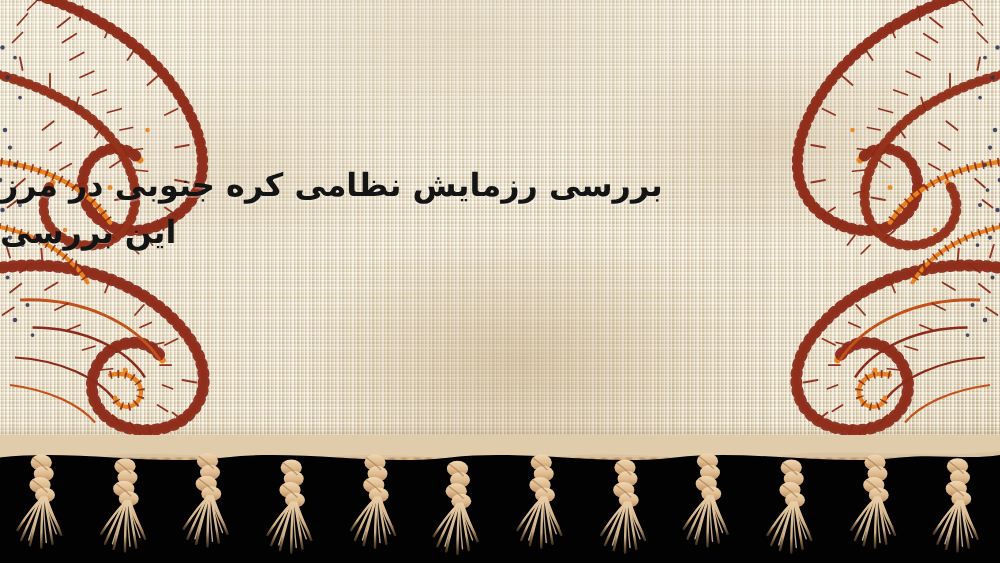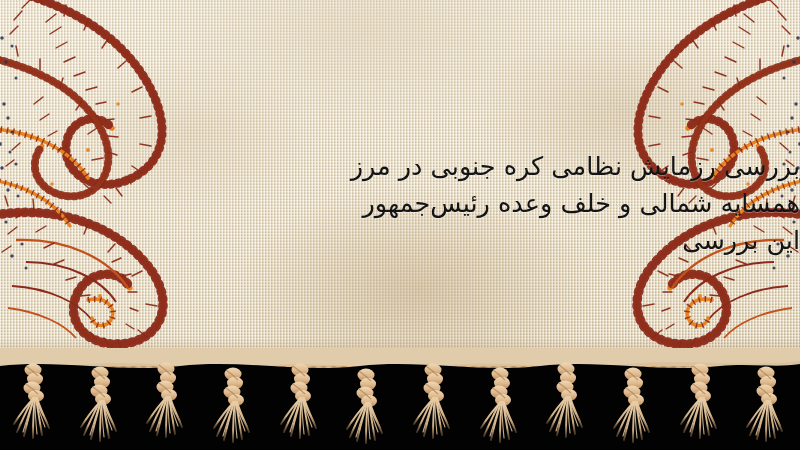--- a/index.html
+++ b/index.html
@@ -59,26 +59,26 @@
   }
 
   
   .orn{position:absolute;top:0;width:280px;height:372px;}
   .orn.left{left:-8px;}
   .orn.right{right:-8px;transform:scaleX(-1);}
   .orn svg{display:block;width:100%;height:100%;}
 
   
   .headline{
-    position:absolute;left:0;top:148px;width:800px;
-    text-align:right;
+    position:absolute;left:0;top:131px;width:800px;
+    text-align:left;
     color:#141414;
     font-size:25.5px;
     line-height:37px;
-    font-weight:400;
+    font-weight:700;
     letter-spacing:0;
     direction:rtl;
     text-shadow:0 1px 0 rgba(255,255,255,.28);
   }
   .headline .ln{display:block;white-space:nowrap;}
 
   
   .fringe{position:absolute;left:0;top:348px;width:800px;height:102px;}
   .fringe svg{display:block;width:100%;height:100%;}
 
@@ -277,21 +277,20 @@
             <circle cx="108" cy="296" r="2"></circle>
           <circle cx="60" cy="184" r="1.8"></circle>
             <circle cx="126" cy="104" r="1.8"></circle>
         </g>
       </g>
     </svg>
   </div>
 
   <div class="headline">
     <span class="ln">بررسی رزمایش نظامی کره جنوبی در مرز</span>
-    <span class="ln">همسایه شمالی و خلف وعده رئیس‌جمهور</span>
     <span class="ln">این بررسی</span>
   </div>
 
   <div class="fringe">
     <svg viewBox="0 0 800 102" preserveAspectRatio="none" aria-hidden="true">
       <defs>
         <linearGradient id="cord" x1="0" y1="0" x2="0" y2="1">
           <stop offset="0%" stop-color="#f0d8b4"></stop>
           <stop offset="55%" stop-color="#ddb88c"></stop>
           <stop offset="100%" stop-color="#b78b5e"></stop>

